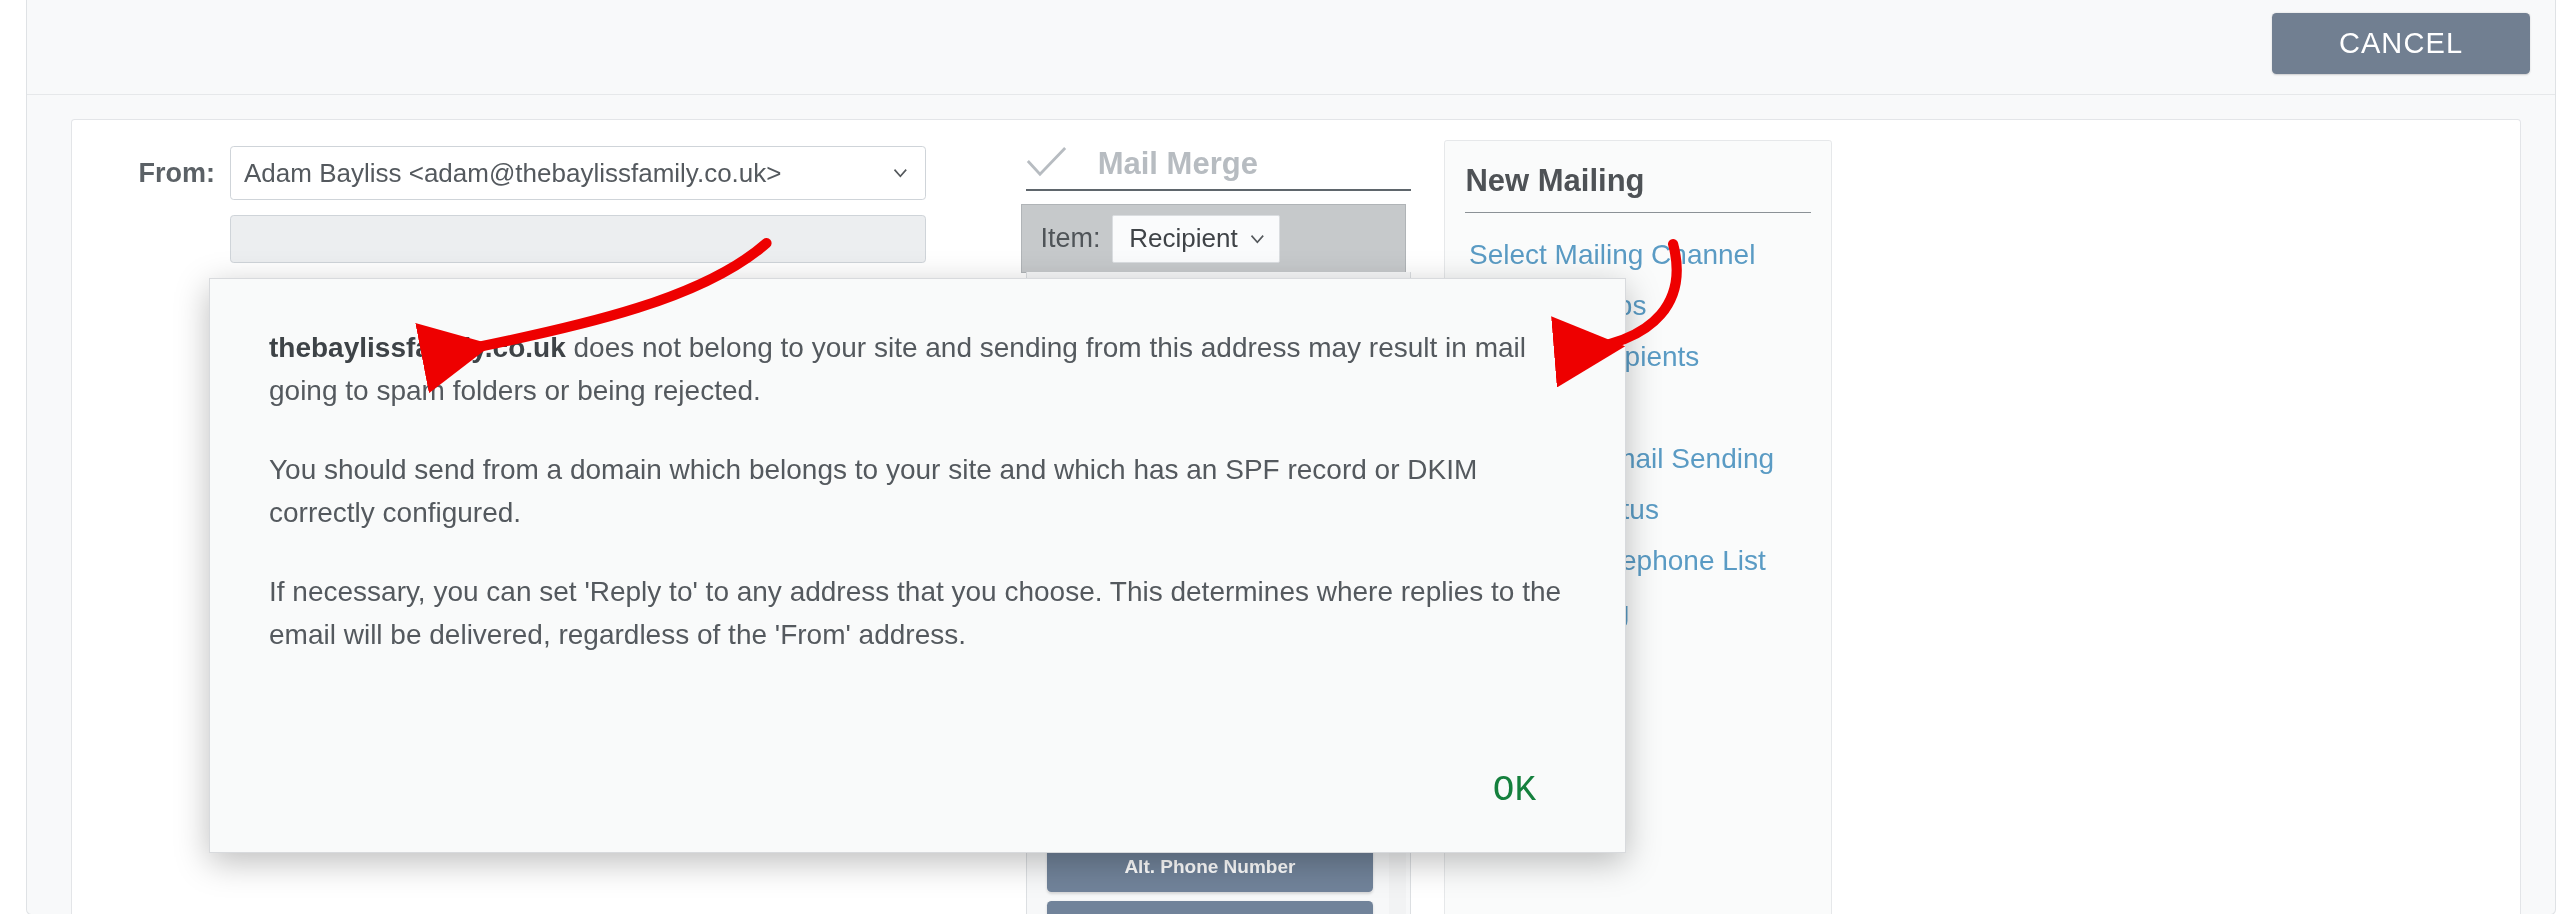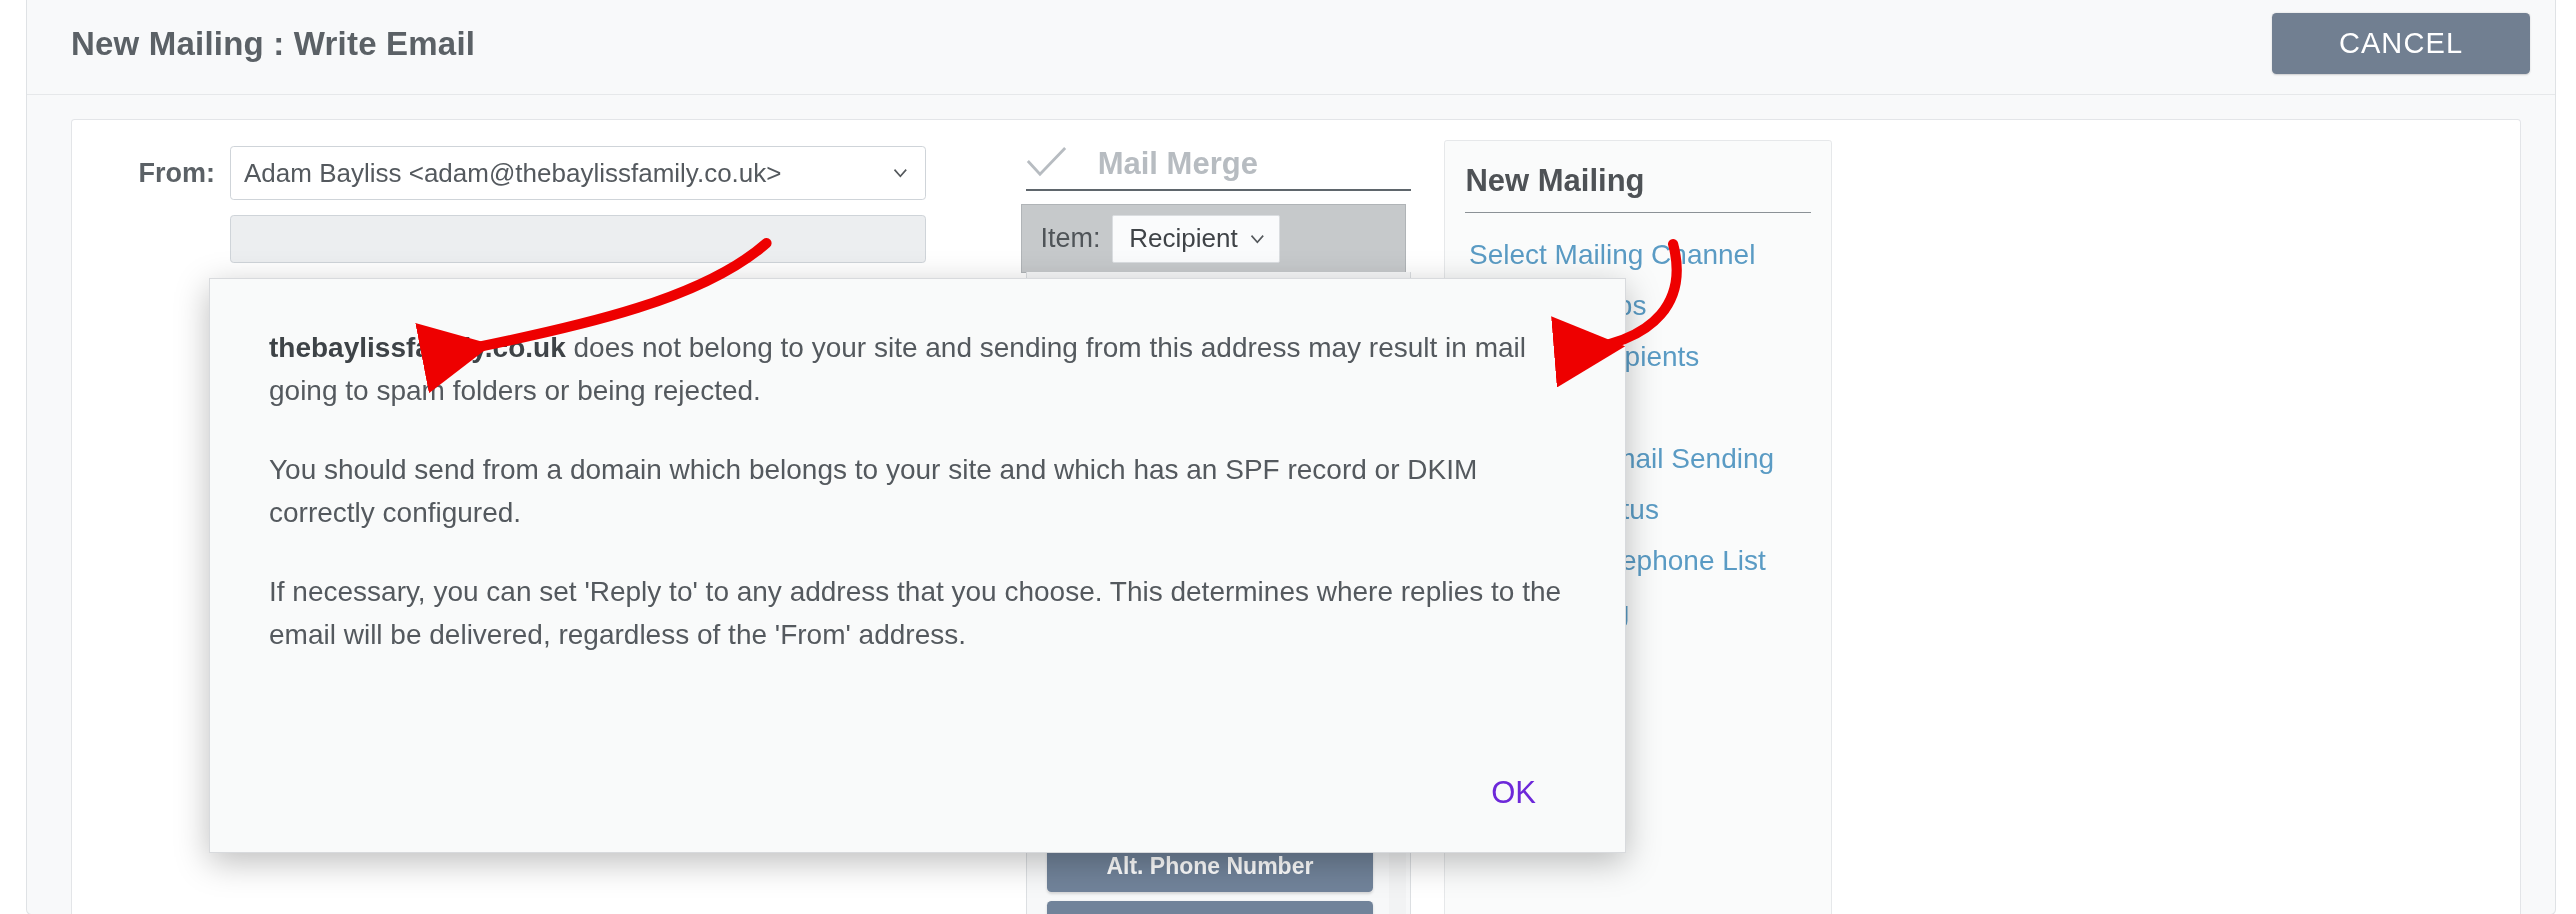--- a/index.html
+++ b/index.html
@@ -209,21 +209,21 @@
   }
   .merge-inner { padding: 16.7px 37px 0 20.4px; }
   .merge-btn {
     display: block;
     width: 100%; height: 50px;
     margin-bottom: 9.3px;
     background: #71839a;
     border: none;
     border-radius: 4.6px;
     color: #ffffff;
-    font-size: 23px;
+    font-size: 19px;
     font-weight: bold;
     font-family: "Liberation Sans", sans-serif;
     cursor: pointer;
     box-shadow: 0 1.9px 2.8px rgba(0,0,0,0.14);
   }
   .merge-sep {
     height: 0; margin: 11px 0 16.7px 0;
     border-top: 1.9px solid #9aa0a5;
   }
 
@@ -279,45 +279,44 @@
   .dialog p {
     font-size: 28px;
     color: #54595e;
     line-height: 1.52;
     margin-bottom: 37px;
   }
   .dialog p b { font-weight: bold; color: #3e4347; }
   .dialog-ok {
     position: absolute;
     right: 89px; bottom: 41px;
-    font-size: 31px;
-    color: #6d28d9;
+    font-size: 36px;
+    color: #15803d;
     background: none;
     border: none;
-    font-family: Liberation Sans, sans-serif;
+    font-family: Liberation Mono, monospace;
     cursor: pointer;
   }
 
   
   .arrows {
     position: absolute;
     left: 0; top: 0;
     width: 2576px; height: 915px;
     pointer-events: none;
     z-index: 60;
   }
 </style>
 </head>
 <body>
 
 <div id="root">
   <div class="app-window">
 
     <div class="page-header">
-      <div class="page-title">New Mailing : Write Email</div>
       <button class="cancel-button">CANCEL</button>
     </div>
 
     <div class="content-card">
 
       <div class="compose-col">
 
         <div class="form-row" style="top:-1.9px;">
           <div class="form-label">From:</div>
           <div class="select-box">

